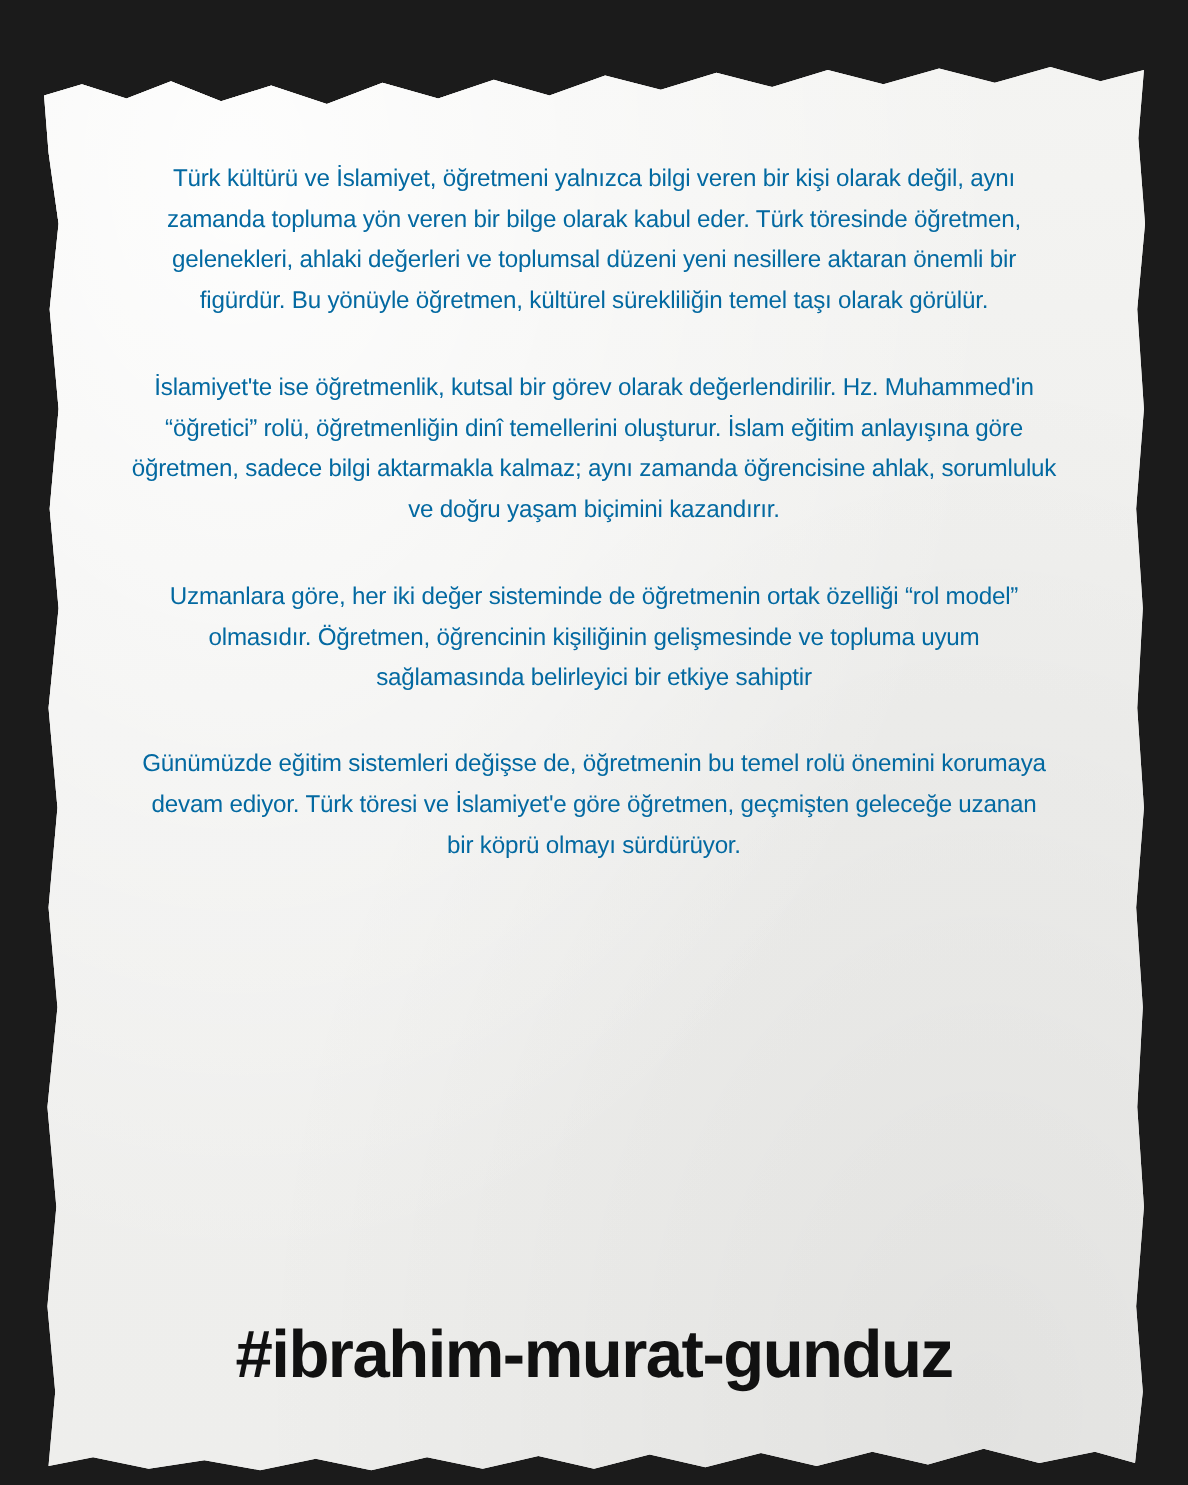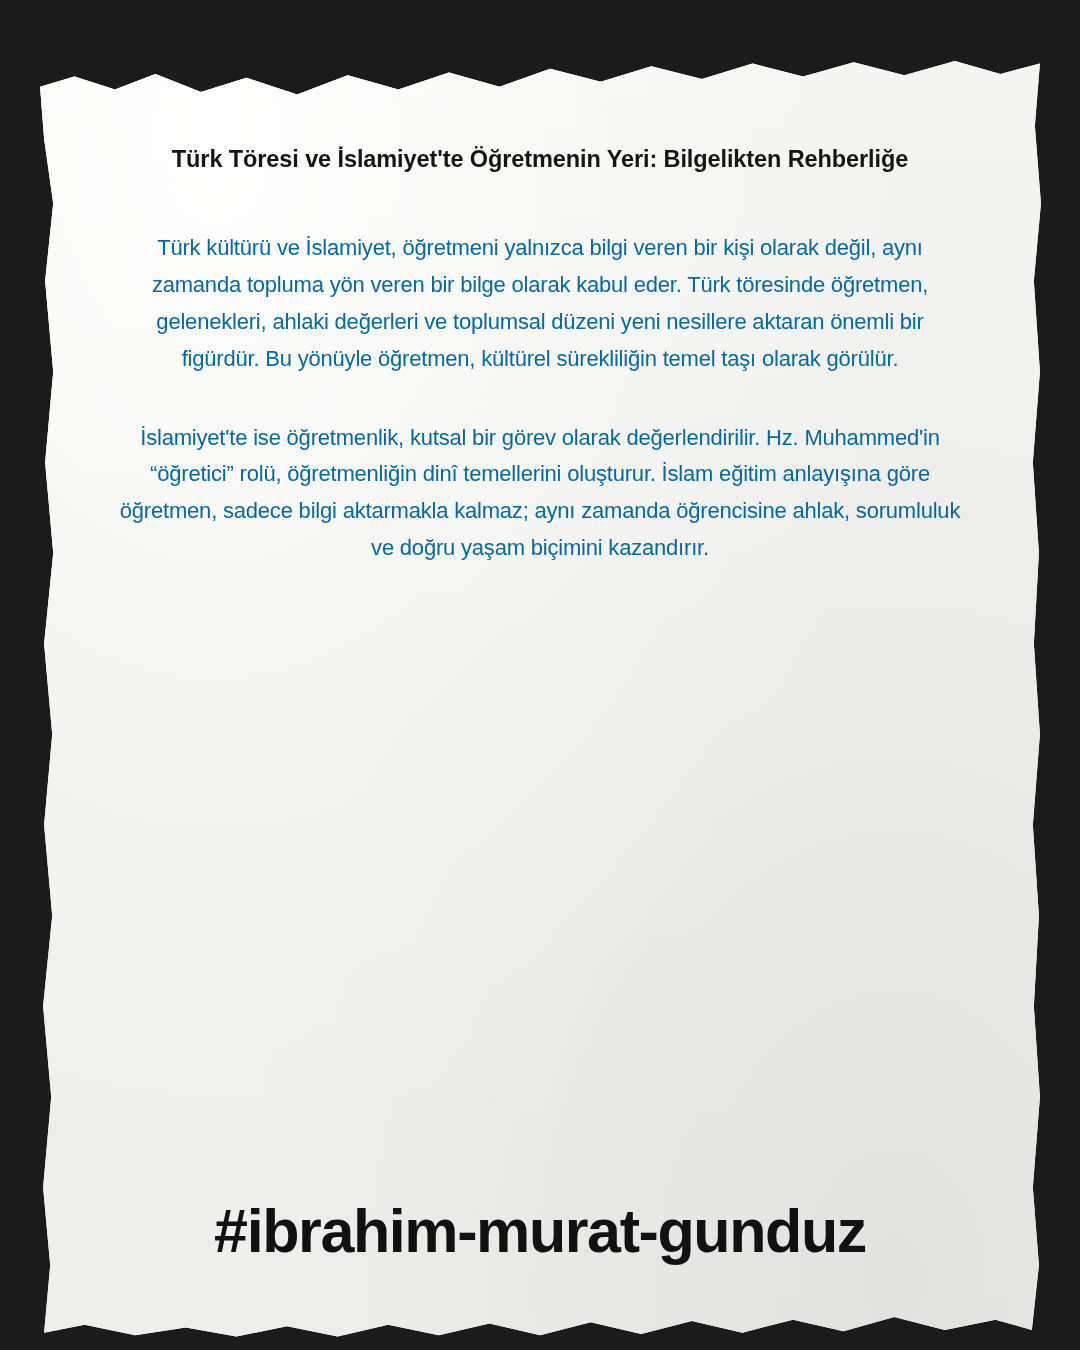--- a/index.html
+++ b/index.html
@@ -123,26 +123,27 @@
 </head>
 <body>
 
 <div class="stage">
 
   <div class="paper">
     <div class="paper-texture"></div>
 
     <div class="content">
 
-      <h1 class="doc-title">Türk Töresi ve İslamiyet'te Öğretmenin Yeri: Bilgelikten Rehberliğe</h1>
 
       <p class="para p1">Türk kültürü ve İslamiyet, öğretmeni yalnızca bilgi veren bir kişi olarak değil, aynı zamanda topluma yön veren bir bilge olarak kabul eder. Türk töresinde öğretmen, gelenekleri, ahlaki değerleri ve toplumsal düzeni yeni nesillere aktaran önemli bir figürdür. Bu yönüyle öğretmen, kültürel sürekliliğin temel taşı olarak görülür.</p>
 
       <p class="para p2">İslamiyet'te ise öğretmenlik, kutsal bir görev olarak değerlendirilir. Hz. Muhammed'in “öğretici” rolü, öğretmenliğin dinî temellerini oluşturur. İslam eğitim anlayışına göre öğretmen, sadece bilgi aktarmakla kalmaz; aynı zamanda öğrencisine ahlak, sorumluluk ve doğru yaşam biçimini kazandırır.</p>
 
+      <p class="para p3">Uzmanlara göre, her iki değer sisteminde de öğretmenin ortak özelliği “rol model” olmasıdır. Öğretmen, öğrencinin kişiliğinin gelişmesinde ve topluma uyum sağlamasında belirleyici bir etkiye sahiptir</p>
 
+      <p class="para p4">Günümüzde eğitim sistemleri değişse de, öğretmenin bu temel rolü önemini korumaya devam ediyor. Türk töresi ve İslamiyet'e göre öğretmen, geçmişten geleceğe uzanan bir köprü olmayı sürdürüyor.</p>
 
     </div>
 
     <div class="hashtag">#ibrahim-murat-gunduz</div>
   </div>
 
 </div>
 
 </body></html>

